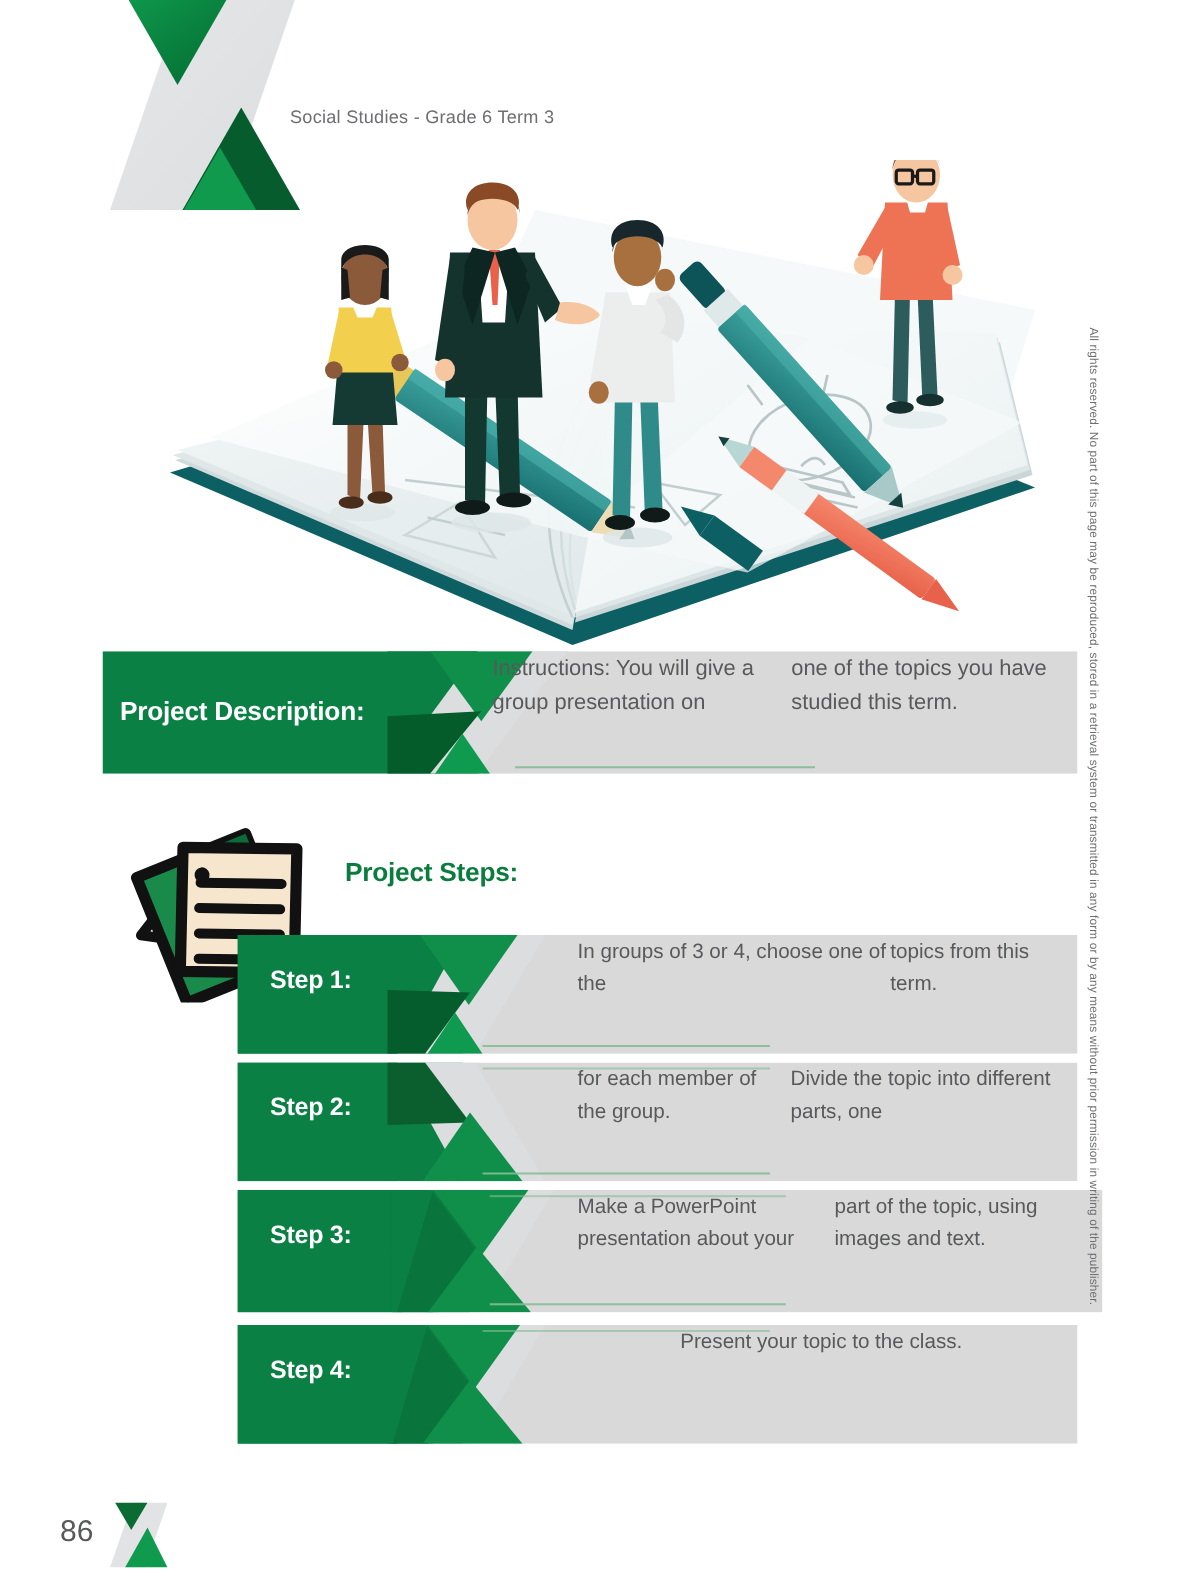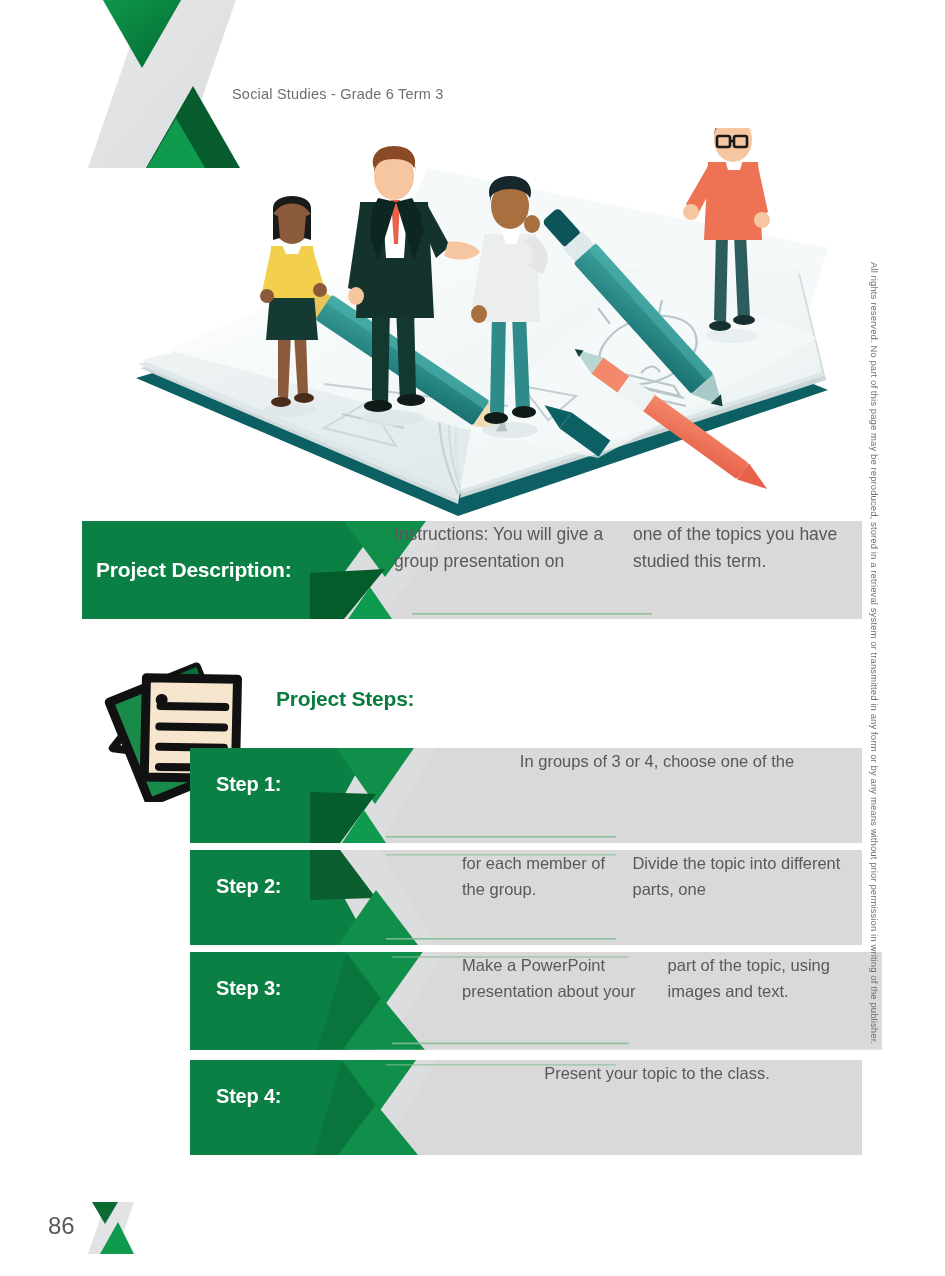--- a/index.html
+++ b/index.html
@@ -474,20 +474,21 @@
       <polygon points="180,0 246,0 190,95 128,95" fill="#dcdddf"></polygon>
       <rect x="0" y="0" width="128" height="95" fill="#0a8044"></rect>
       <polygon points="146,0 224,0 185,56" fill="#0f8f4a"></polygon>
       <polygon points="186,46 150,95 120,95 120,44" fill="#055c2d"></polygon>
       <polygon points="174,62 196,95 152,95" fill="#0e9a4f"></polygon>
       <rect x="196" y="88" width="230" height="1.6" fill="#86bd95" opacity="0.9"></rect>
     </svg>
     <div class="step-label">Step 1:</div>
     <div class="step-text">
       <span>In groups of 3 or 4, choose one of the</span>
+      <span>topics from this term.</span>
     </div>
   </div>
 
   <div class="step-row" style="top:850px;">
     <svg class="row-svg" viewBox="0 0 672 95" preserveAspectRatio="none">
       <rect x="180" y="0" width="492" height="95" fill="#d9d9d9"></rect>
       <rect x="0" y="0" width="180" height="95" fill="#0a8044"></rect>
       <polygon points="128,0 190,0 246,95 180,95" fill="#dcdddf"></polygon>
       <rect x="0" y="0" width="128" height="95" fill="#0a8044"></rect>
       <polygon points="150,0 186,48 120,50 120,0" fill="#0b5f2f"></polygon>

